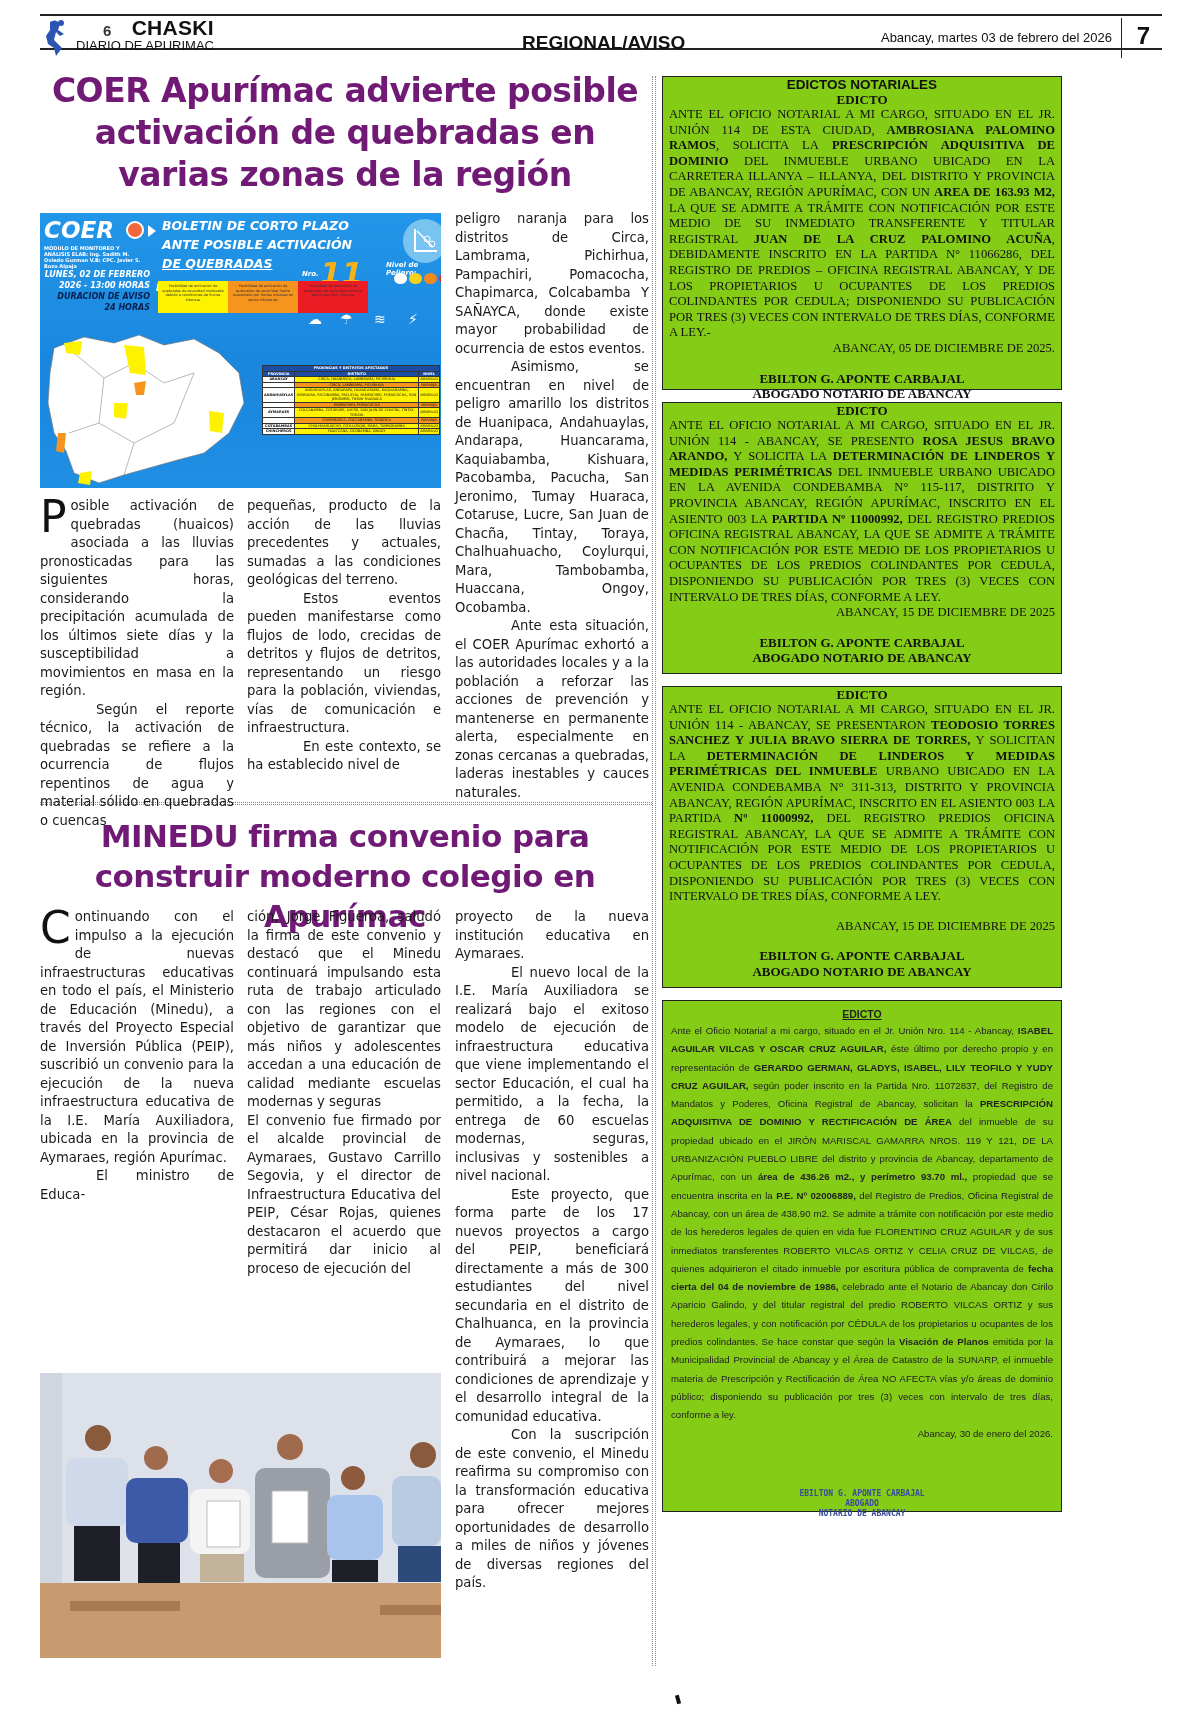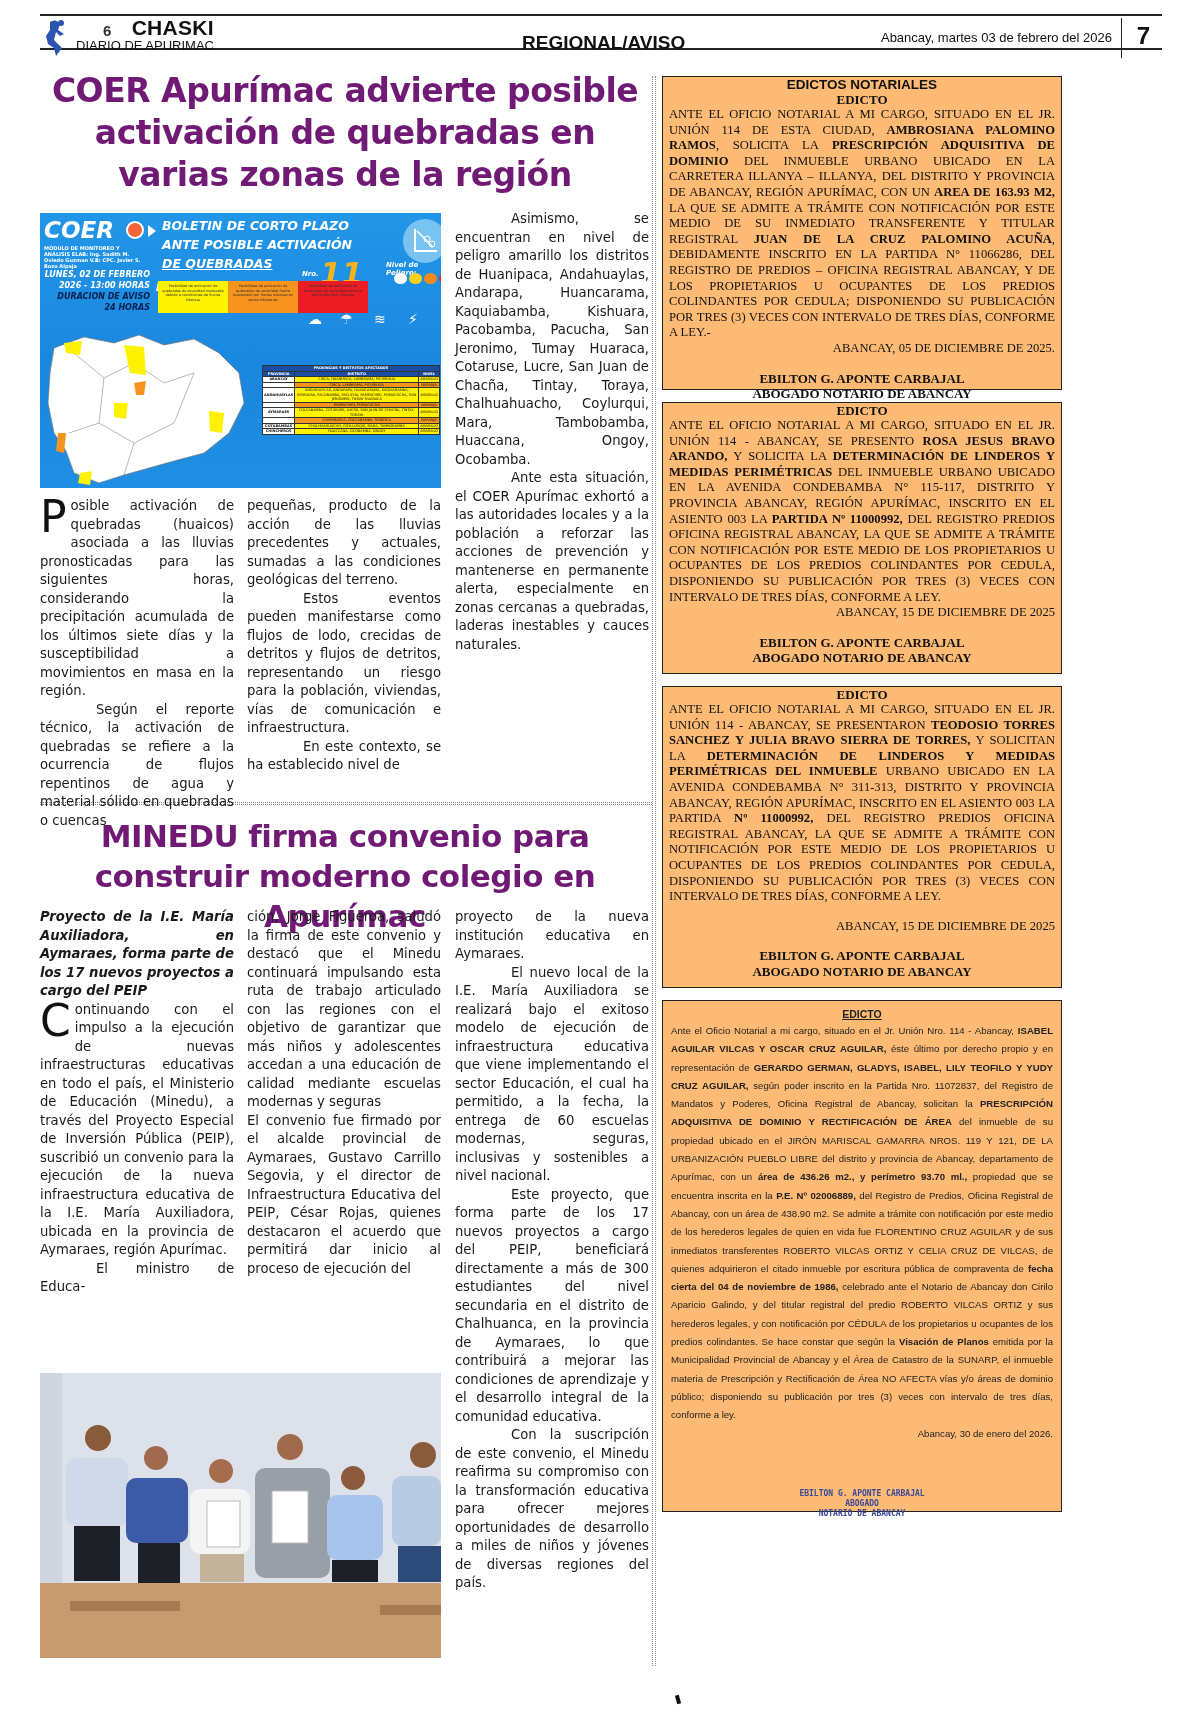--- a/index.html
+++ b/index.html
@@ -56,21 +56,21 @@
   .b-table td, .b-table th { border: 0.5px solid #333; padding: 0 1px; text-align: center; }
   .b-table th { background: #1b4ea3; color: #fff; }
   .b-table .p { background: #fff; font-weight: bold; }
   .b-table .y { background: #fff200; }
   .b-table .o { background: #f7941d; }
 
   
   .photo { position: absolute; left: 40px; top: 1373px; width: 401px; height: 285px; overflow: hidden; background: #dfe3ea; }
 
   
-  .notice { position: absolute; left: 662px; width: 400px; border: 1.6px solid #222; background: #fdba74; font-family: "Liberation Serif", "DejaVu Serif", serif; font-size: 12.6px; line-height: 15.6px; color: #111; padding: 0 6px; text-align: justify; }
+  .notice { position: absolute; left: 662px; width: 400px; border: 1.6px solid #222; background: #84cc16; font-family: "Liberation Serif", "DejaVu Serif", serif; font-size: 12.6px; line-height: 15.6px; color: #111; padding: 0 6px; text-align: justify; }
   .n-head { text-align: center; font-family: "Liberation Sans", sans-serif; font-weight: bold; font-size: 13.5px; line-height: 15px; }
   .n-title { text-align: center; font-weight: bold; font-size: 13px; line-height: 15px; }
   .n-center { text-align: right; }
   .n-sig { text-align: center; font-weight: bold; font-size: 13px; line-height: 15.5px; }
   .notice b { font-weight: bold; }
   .notice4 { font-family: "Liberation Sans", sans-serif; font-size: 9.6px; line-height: 18.3px; padding: 6px 8px; color: #222; }
   .notice4 .n-title { font-family: "Liberation Sans", sans-serif; font-size: 10.5px; text-decoration: underline; }
   .sig-stamp { text-align: center; color: #3a4a9a; font-family: "DejaVu Sans Mono", monospace; font-size: 8px; line-height: 10px; font-weight: bold; }
   .tick-mark { position: absolute; left: 676px; top: 1695px; width: 4px; height: 9px; background: #111; transform: rotate(-15deg); }
 </style>
@@ -210,28 +210,28 @@
 <div class="col body-text" style="left:40px; top:497px; width:194px;">
   <p class="para"><span class="drop">P</span><span>osible activación de quebradas (huaicos) asociada a las lluvias pronosticadas para las siguientes horas, considerando la precipitación acumulada de los últimos siete días y la susceptibilidad a movimientos en masa en la región.</span></p>
   <p class="para indent">Según el reporte técnico, la activación de quebradas se refiere a la ocurrencia de flujos repentinos de agua y material sólido en quebradas o cuencas</p>
 </div>
 <div class="col body-text" style="left:247px; top:497px; width:194px;">
   <p class="para">pequeñas, producto de la acción de las lluvias precedentes y actuales, sumadas a las condiciones geológicas del terreno.</p>
   <p class="para indent">Estos eventos pueden manifestarse como flujos de lodo, crecidas de detritos y flujos de detritos, representando un riesgo para la población, viviendas, vías de comunicación e infraestructura.</p>
   <p class="para indent">En este contexto, se ha establecido nivel de</p>
 </div>
 <div class="col body-text" style="left:455px; top:210px; width:194px;">
+  <p class="para">peligro naranja para los distritos de Circa, Lambrama, Pichirhua, Pampachiri, Pomacocha, Chapimarca, Colcabamba Y SAÑAYCA, donde existe mayor probabilidad de ocurrencia de estos eventos.</p>
   <p class="para indent">Asimismo, se encuentran en nivel de peligro amarillo los distritos de Huanipaca, Andahuaylas, Andarapa, Huancarama, Kaquiabamba, Kishuara, Pacobamba, Pacucha, San Jeronimo, Tumay Huaraca, Cotaruse, Lucre, San Juan de Chacña, Tintay, Toraya, Chalhuahuacho, Coylurqui, Mara, Tambobamba, Huaccana, Ongoy, Ocobamba.</p>
   <p class="para indent">Ante esta situación, el COER Apurímac exhortó a las autoridades locales y a la población a reforzar las acciones de prevención y mantenerse en permanente alerta, especialmente en zonas cercanas a quebradas, laderas inestables y cauces naturales.</p>
 </div>
 
 <h1 class="headline h2">MINEDU firma convenio para construir moderno colegio en Apurímac</h1>
 
 <div class="col body-text" style="left:40px; top:908px; width:194px;">
-  <p class="para lead">Proyecto de la I.E. María Auxiliadora, en Aymaraes, forma parte de los 17 nuevos proyectos a cargo del PEIP</p>
   <p class="para"><span class="drop">C</span><span>ontinuando con el impulso a la ejecución de nuevas infraestructuras educativas en todo el país, el Ministerio de Educación (Minedu), a través del Proyecto Especial de Inversión Pública (PEIP), suscribió un convenio para la ejecución de la nueva infraestructura educativa de la I.E. María Auxiliadora, ubicada en la provincia de Aymaraes, región Apurímac.</span></p>
   <p class="para indent">El ministro de Educa-</p>
 </div>
 <div class="col body-text" style="left:247px; top:908px; width:194px;">
   <p class="para">ción, Jorge Figueroa, saludó la firma de este convenio y destacó que el Minedu continuará impulsando esta ruta de trabajo articulado con las regiones con el objetivo de garantizar que más niños y adolescentes accedan a una educación de calidad mediante escuelas modernas y seguras</p>
   <p class="para">El convenio fue firmado por el alcalde provincial de Aymaraes, Gustavo Carrillo Segovia, y el director de Infraestructura Educativa del PEIP, César Rojas, quienes destacaron el acuerdo que permitirá dar inicio al proceso de ejecución del</p>
 </div>
 <div class="col body-text" style="left:455px; top:908px; width:194px;">
   <p class="para">proyecto de la nueva institución educativa en Aymaraes.</p>
   <p class="para indent">El nuevo local de la I.E. María Auxiliadora se realizará bajo el exitoso modelo de ejecución de infraestructura educativa que viene implementando el sector Educación, el cual ha permitido, a la fecha, la entrega de 60 escuelas modernas, seguras, inclusivas y sostenibles a nivel nacional.</p>

